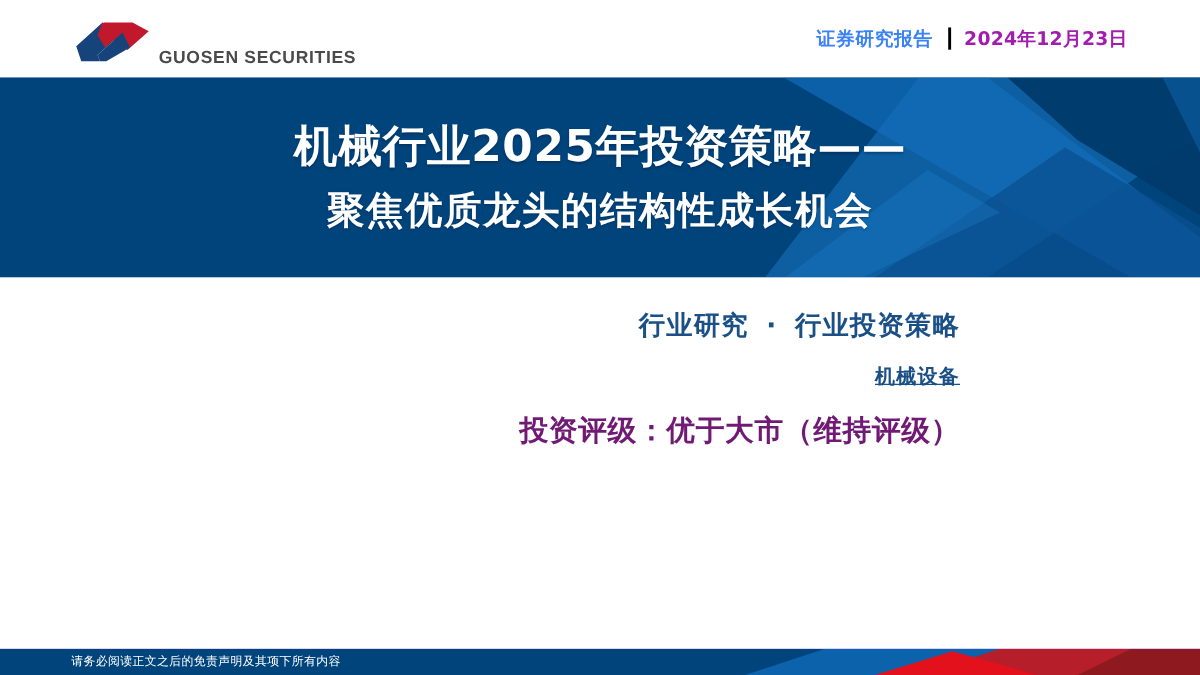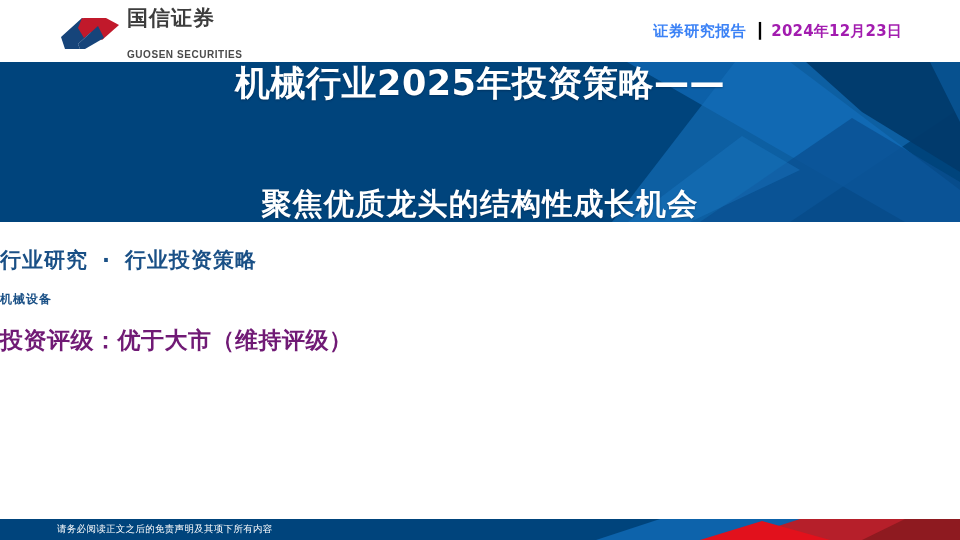--- a/index.html
+++ b/index.html
@@ -52,21 +52,21 @@
     font-family: "DejaVu Sans", "Liberation Sans", sans-serif;
     font-size: 21px;
     font-weight: 700;
     color: #3d3d3d;
     letter-spacing: 1px;
     white-space: nowrap;
   }
   .logo-en {
     margin-top: 21px;
     font-family: "Liberation Sans", sans-serif;
-    font-size: 10px;
+    font-size: 14px;
     font-weight: 700;
     color: #4a4a4a;
     letter-spacing: 0.55px;
     white-space: nowrap;
   }
   .header-right {
     position: absolute;
     right: 58px;
     top: 0;
     height: 62px;
@@ -107,21 +107,21 @@
   }
   .banner-deco { position: absolute; inset: 0; }
   .banner-title-block {
     position: absolute;
     left: 0; top: 0;
     width: 960px;
     height: 160px;
     display: flex;
     flex-direction: column;
     align-items: center;
-    justify-content: space-between;
+    justify-content: center;
     z-index: 5;
   }
   .banner-title {
     font-family: "DejaVu Sans", "Liberation Sans", sans-serif;
     font-size: 35px;
     font-weight: 700;
     color: #ffffff;
     letter-spacing: 0.5px;
     white-space: nowrap;
     line-height: 1.2;
@@ -144,39 +144,40 @@
     position: absolute;
     left: 0; top: 222px;
     width: 960px;
     height: 290px;
     background: #ffffff;
   }
   .mid-lines {
     position: absolute;
     left: 0; top: 24px;
     width: 768px;
-    text-align: left;
+    text-align: right;
   }
   .mid-line1 {
     font-family: "DejaVu Sans", "Liberation Sans", sans-serif;
     font-size: 21px;
     font-weight: 700;
     color: #1a5086;
     letter-spacing: 1px;
     white-space: nowrap;
   }
   .mid-line1 .dot { margin: 0 14px; }
   .mid-line2 {
     margin-top: 17px;
     font-family: "DejaVu Sans", "Liberation Sans", sans-serif;
-    font-size: 12px;
+    font-size: 16px;
     font-weight: 700;
     color: #1a5086;
     letter-spacing: 1px;
     white-space: nowrap;
+    text-decoration: underline;
   }
   .mid-line3 {
     margin-top: 17px;
     font-family: "DejaVu Sans", "Liberation Sans", sans-serif;
     font-size: 23px;
     font-weight: 700;
     color: #701a75;
     letter-spacing: 0.5px;
     white-space: nowrap;
   }
@@ -217,21 +218,20 @@
     <div class="logo-wrap">
       <div class="logo-mark">
         <svg width="62" height="36" viewBox="0 0 62 36" xmlns="http://www.w3.org/2000/svg">
           <path d="M3 21 L24 2 L40 10 L20 28 L22 33 L7 33 Z" fill="#16447a"></path>
           <path d="M25 2 L48 2 L61 9 L44 24 L28 13 Z" fill="#c1192b"></path>
           <path d="M24 2 L40 10 L26 22 L20 12 Z" fill="#c1192b"></path>
           <path d="M20 28 L40 10 L46 22 L27 33 L22 33 Z" fill="#16447a"></path>
         </svg>
       </div>
       <div class="logo-text">
-        <div class="logo-cn">国信证券</div>
         <div class="logo-en">GUOSEN SECURITIES</div>
       </div>
     </div>
 
     <div class="header-right">
       <span class="hr-label">证券研究报告</span>
       <span class="hr-sep">┃</span>
       <span class="hr-date">2024年12月23日</span>
     </div>
 

